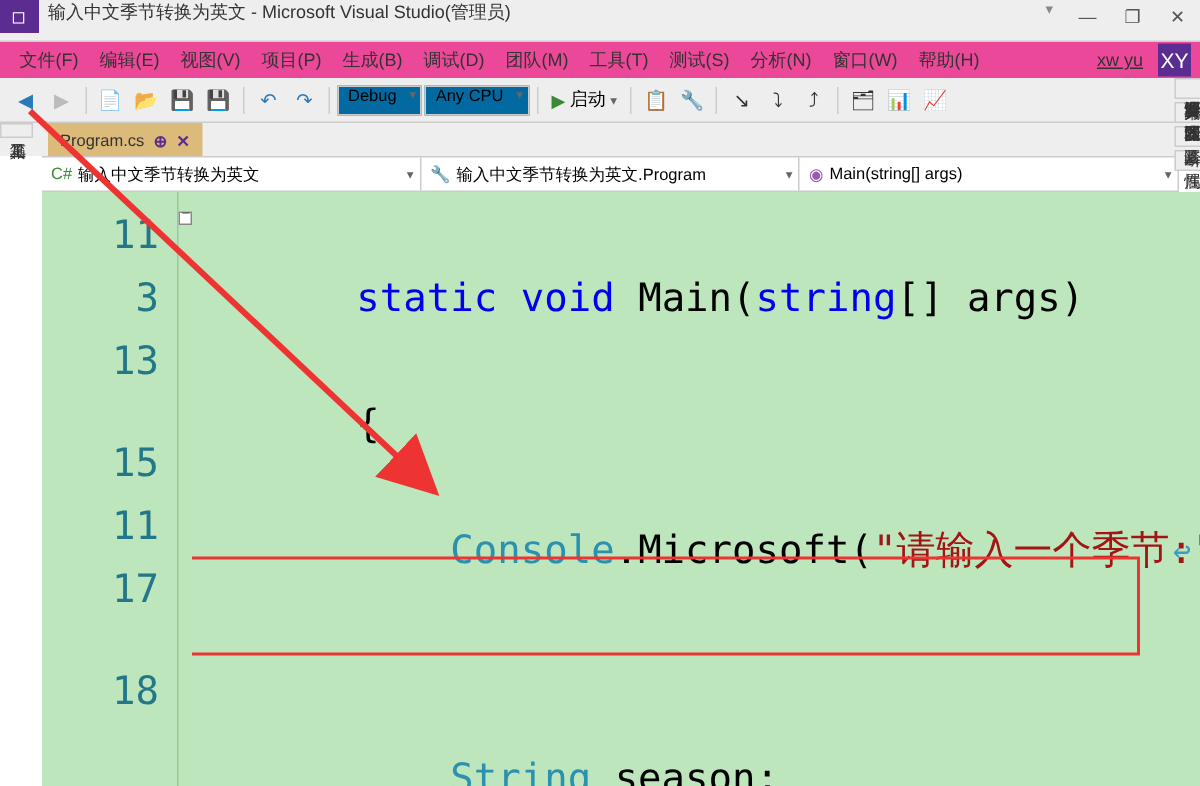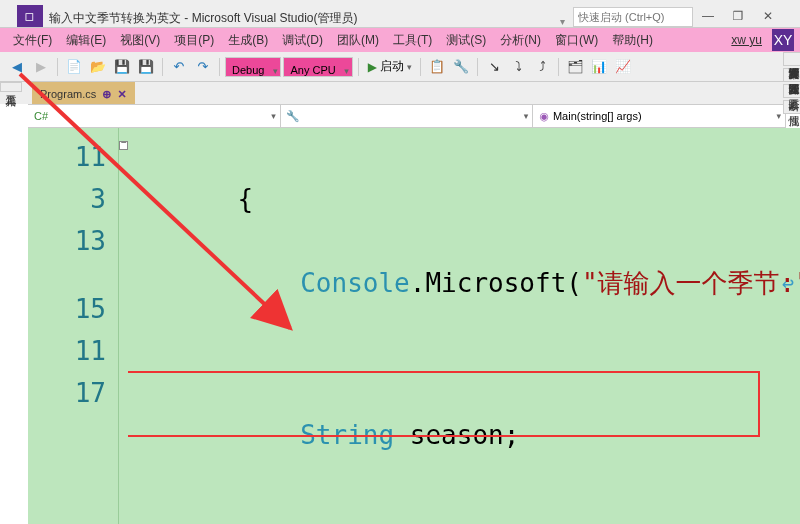--- a/index.html
+++ b/index.html
@@ -1,35 +1,35 @@
 <!DOCTYPE html>
 <html><head>
   <meta charset="utf-8">
   <style>
     * { margin: 0; padding: 0; box-sizing: border-box; }
     body { font-family: "Microsoft YaHei", "Segoe UI", sans-serif; font-size: 12px; background: #fff; overflow: hidden; width: 800px; height: 524px; position: relative; }
     
-    .title-bar { height: 28px; background: #eee; display: flex; align-items: flex-end; padding: 0 17px; border-bottom: 1px solid #ccc; }
+    .title-bar { height: 28px; background: #eee; display: flex; align-items: flex-start; padding: 0 0; border-bottom: 1px solid #ccc; }
     .vs-logo { width: 26px; height: 22px; background: #5c2d91; margin-right: 6px; display: flex; align-items: center; justify-content: center; }
     .vs-logo::after { content: "◇"; color: #fff; transform: rotate(45deg); font-size: 14px; }
     .title-text { flex: 0 0 auto; color: #333; font-size: 12px; }
     .title-spacer { flex: 1; }
     .title-dropdown { color: #888; margin: 0 8px; font-size: 10px; }
     .quick-launch { width: 120px; height: 20px; border: 1px solid #ccc; padding: 1px 4px; color: #999; font-size: 11px; background: #fff; }
     .win-btn { width: 30px; height: 22px; display: flex; align-items: center; justify-content: center; color: #555; cursor: pointer; }
     
-    .menu-bar { height: 24px; background: #f9a8d4; display: flex; align-items: center; padding: 0 6px; }
+    .menu-bar { height: 24px; background: #ec4899; display: flex; align-items: center; padding: 0 6px; }
     .menu-item { padding: 2px 7px; color: #333; cursor: pointer; font-size: 12px; }
     .user-name { margin-left: auto; color: #333; padding: 0 6px; text-decoration: underline; }
     .user-badge { width: 22px; height: 22px; background: #5c2d91; color: #fff; display: flex; align-items: center; justify-content: center; font-size: 14px; margin-left: 4px; }
     
     .toolbar { height: 30px; background: #eee; border-bottom: 1px solid #ccc; display: flex; align-items: center; padding: 0 6px; gap: 2px; }
     .tb-btn { width: 22px; height: 22px; display: flex; align-items: center; justify-content: center; color: #333; cursor: pointer; font-size: 13px; }
     .tb-sep { width: 1px; height: 18px; background: #ccc; margin: 0 3px; }
-    .tb-combo { height: 20px; border: 1px solid #ccc; background: #ec4899; padding: 0 16px 0 6px; font-size: 11px; display: flex; align-items: flex-end; position: relative; }
+    .tb-combo { height: 20px; border: 1px solid #ccc; background: #0369a1; padding: 0 16px 0 6px; font-size: 11px; display: flex; align-items: flex-start; position: relative; }
     .tb-combo::after { content: "▾"; position: absolute; right: 3px; font-size: 9px; color: #666; }
     .tb-play { color: #388a34; }
     .tb-launch { display: flex; align-items: center; gap: 3px; padding: 0 4px; }
     
     .tab-area { height: 22px; background: #eee; display: flex; padding-left: 32px; }
     .doc-tab { background: #dcbb7a; padding: 2px 8px; display: flex; align-items: center; font-size: 11px; color: #333; gap: 6px; border-top: 2px solid transparent; }
     .tab-close { color: #5c2d91; font-weight: bold; cursor: pointer; }
     
     .nav-bar { height: 24px; background: #fff; border-top: 1px solid #ccc; border-bottom: 1px solid #ccc; display: flex; margin-left: 28px; margin-right: 14px; }
     .nav-combo { flex: 1; border-right: 1px solid #ccc; padding: 2px 6px; font-size: 11px; display: flex; align-items: center; gap: 4px; position: relative; }
@@ -62,21 +62,20 @@
     .arrow-svg { position: absolute; top: 0; left: 0; pointer-events: none; }
   </style>
 </head>
 <body>
 
 <div class="title-bar">
   <div class="vs-logo"></div>
   <span class="title-text">输入中文季节转换为英文 - Microsoft Visual Studio(管理员)</span>
   <span class="title-spacer"></span>
   <span class="title-dropdown">▾</span>
-  <input class="quick-launch" placeholder="快速启动 (Ctrl+Q)" style="">
   <div class="win-btn">—</div>
   <div class="win-btn">❐</div>
   <div class="win-btn">✕</div>
 </div>
 
 <div class="menu-bar">
   <span class="menu-item">文件(F)</span>
   <span class="menu-item">编辑(E)</span>
   <span class="menu-item">视图(V)</span>
   <span class="menu-item">项目(P)</span>
@@ -133,48 +132,52 @@
   <div class="doc-tab">
     <span>Program.cs</span>
     <span class="tab-close">⊕</span>
     <span class="tab-close">✕</span>
   </div>
 </div>
 
 <div class="nav-bar">
   <div class="nav-combo">
     <span class="nav-icon" style="color:#388a34">C#</span>
+    <span>输入中文季节转换为英文</span>
   </div>
   <div class="nav-combo">
     <span class="nav-icon" style="color:#d4a017">🔧</span>
+    <span>输入中文季节转换为英文.Program</span>
   </div>
   <div class="nav-combo">
     <span class="nav-icon" style="color:#9b59b6">◉</span>
     <span>Main(string[] args)</span>
   </div>
 </div>
 
 <div class="editor-wrap">
   <div class="side-tab-left">工具箱</div>
 
   <div class="line-numbers">
     <div class="ln">11</div>
     <div class="ln">3</div>
     <div class="ln tall">13</div>
     <div class="ln">15</div>
     <div class="ln">11</div>
     <div class="ln tall">17</div>
+    <div class="ln">18</div>
 
   </div>
 
   <div class="margin-strip">
     <div class="fold"></div>
   </div>
 
   <div class="code-area">
+<div class="code-line">       <span class="kw">static</span> <span class="kw">void</span><span> Main(</span><span class="kw">string</span><span>[] args)</span></div>
 <div class="code-line">       <span>{</span></div>
 <div class="code-line">           <span class="type">Console</span><span>.Microsoft(</span><span class="str">"请输入一个季节:"</span><span class="wrap-glyph">↩</span></div>
 <div class="code-line" style="height:26px">       <span style="visibility:hidden">);</span></div>
 <div class="code-line">           <span class="type">String</span><span> season;</span></div>
 
 
 
 
 
 

